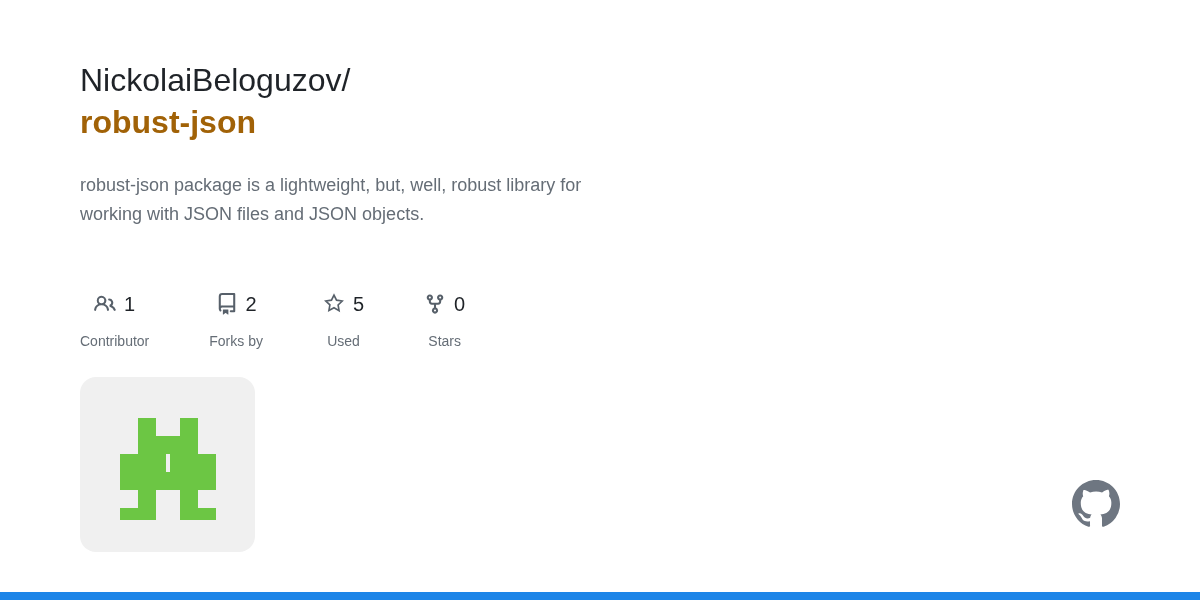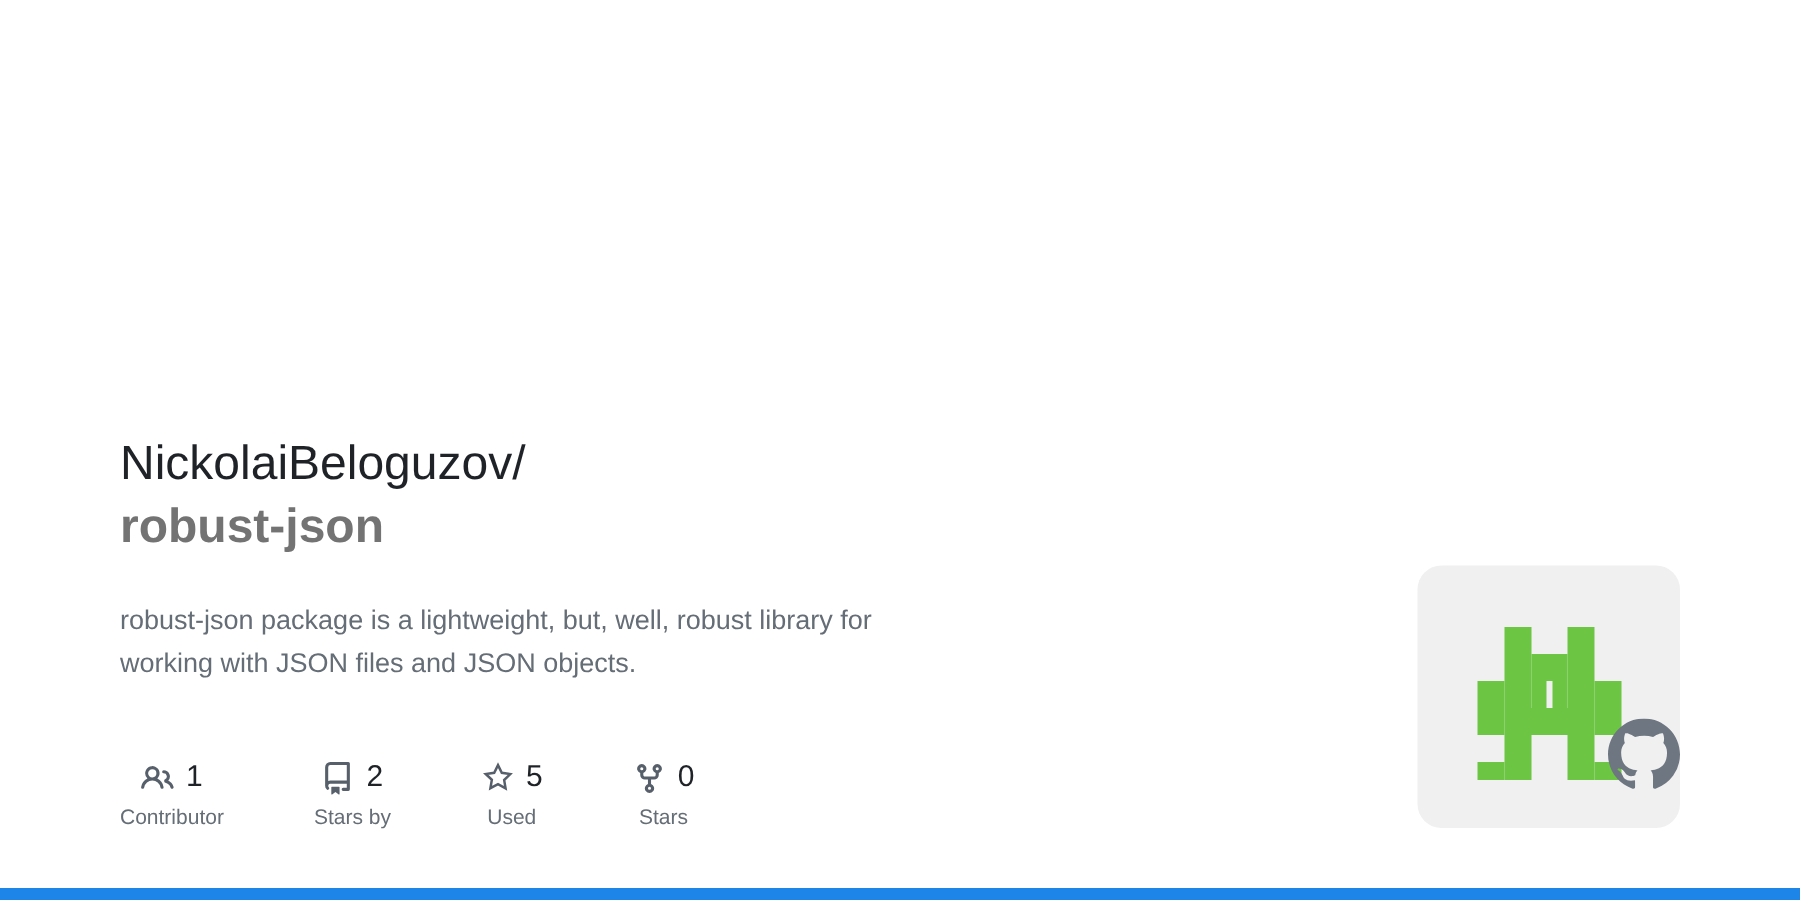--- a/index.html
+++ b/index.html
@@ -14,22 +14,22 @@
       background: #ffffff;
       font-family: -apple-system, BlinkMacSystemFont, "Segoe UI", Helvetica, Arial, sans-serif;
       overflow: hidden;
       display: flex;
       flex-direction: column;
     }
 
     .main-content {
       flex: 1;
       display: flex;
-      flex-direction: row;
-      align-items: flex-end;
+      flex-direction: column;
+      align-items: flex-start;
       padding: 60px 80px 40px 80px;
       position: relative;
     }
 
     .left-section {
       flex: 1;
       display: flex;
       flex-direction: column;
       gap: 0;
     }
@@ -42,31 +42,31 @@
       font-size: 32px;
       font-weight: 400;
       color: #1f2328;
       line-height: 1.3;
       display: block;
     }
 
     .repo-name {
       font-size: 32px;
       font-weight: 700;
-      color: #737373;
+      color: #a16207;
       line-height: 1.3;
       display: block;
     }
 
     .repo-description {
       font-size: 18px;
       color: #656d76;
       line-height: 1.6;
       max-width: 560px;
-      margin-bottom: 50px;
+      margin-bottom: 64px;
     }
 
     .stats-row {
       display: flex;
       flex-direction: row;
       gap: 60px;
       align-items: flex-start;
     }
 
     .stat-item {
@@ -93,20 +93,21 @@
     .stat-number {
       font-size: 20px;
       font-weight: 400;
       color: #1f2328;
     }
 
     .stat-label {
       font-size: 14px;
       color: #656d76;
       text-align: center;
+      margin-top: 11px;
     }
 
     .right-section {
       display: flex;
       flex-direction: column;
       align-items: flex-end;
       gap: 20px;
       padding-top: 10px;
     }
 
@@ -169,21 +170,21 @@
         <span class="stat-label">Contributor</span>
       </div>
 
       <div class="stat-item">
         <div class="stat-top">
           <svg class="stat-icon" viewBox="0 0 16 16" fill="currentColor">
             <path d="M2 2.5A2.5 2.5 0 0 1 4.5 0h8.75a.75.75 0 0 1 .75.75v12.5a.75.75 0 0 1-.75.75h-2.5a.75.75 0 0 1 0-1.5h1.75v-2h-8a1 1 0 0 0-.714 1.7.75.75 0 1 1-1.072 1.05A2.495 2.495 0 0 1 2 11.5Zm10.5-1h-8a1 1 0 0 0-1 1v6.708A2.486 2.486 0 0 1 4.5 9h8ZM5 12.25a.25.25 0 0 1 .25-.25h3.5a.25.25 0 0 1 .25.25v3.25a.25.25 0 0 1-.4.2l-1.45-1.087a.249.249 0 0 0-.3 0L5.4 15.7a.25.25 0 0 1-.4-.2Z"></path>
           </svg>
           <span class="stat-number">2</span>
         </div>
-        <span class="stat-label">Stars by</span>
+        <span class="stat-label">Forks by</span>
       </div>
 
       <div class="stat-item">
         <div class="stat-top">
           <svg class="stat-icon" viewBox="0 0 16 16" fill="none" stroke="currentColor" stroke-width="1.2">
             <path d="M8 1.5l1.84 3.73 4.11.6-2.97 2.9.7 4.09L8 10.77l-3.68 1.93.7-4.09L2.05 5.83l4.11-.6L8 1.5z"></path>
           </svg>
           <span class="stat-number">5</span>
         </div>
         <span class="stat-label">Used</span>

